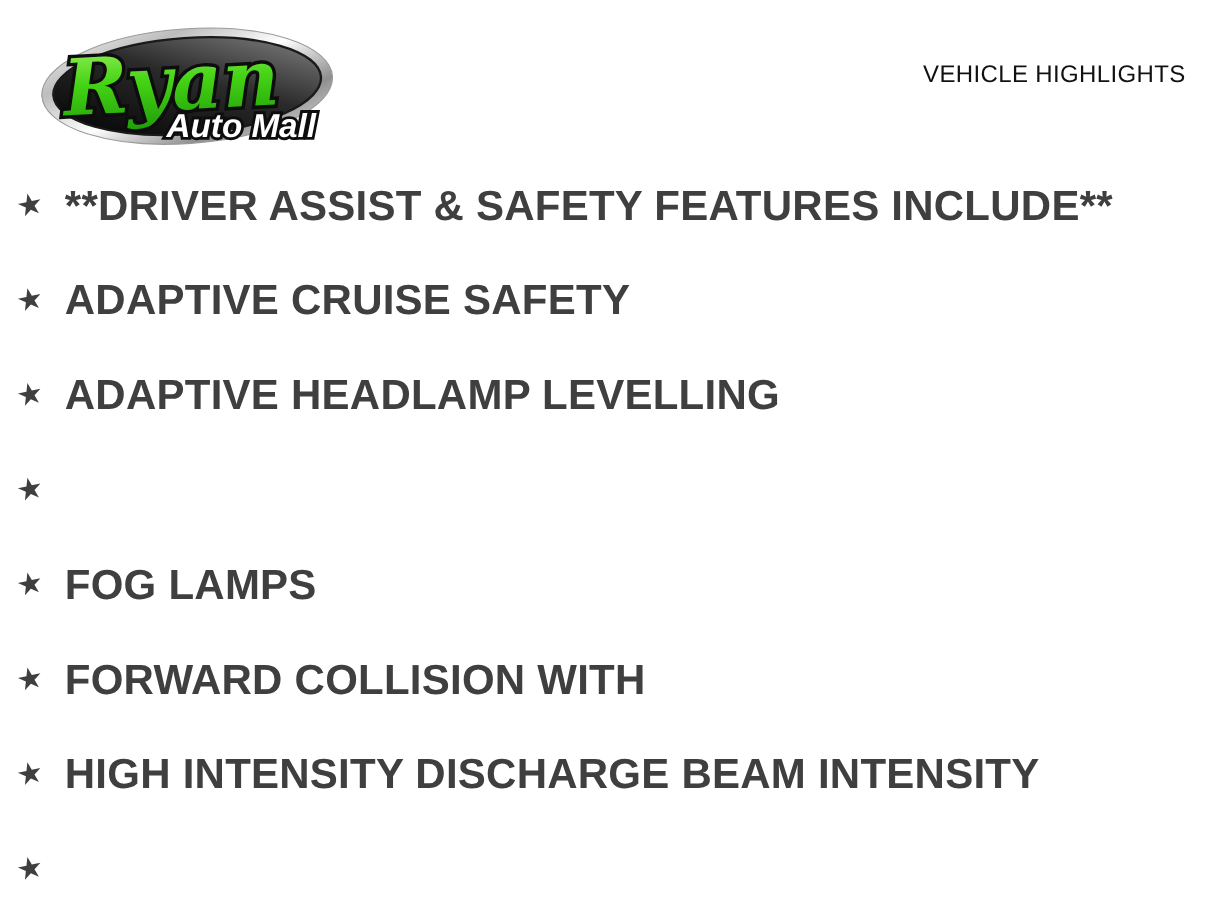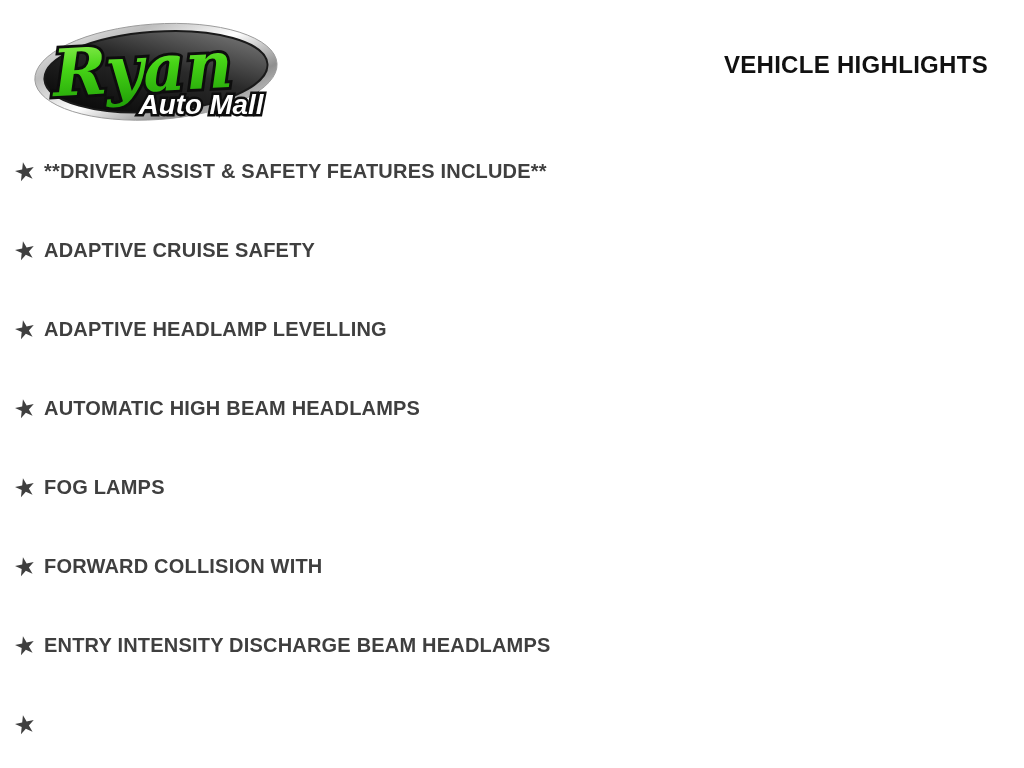--- a/index.html
+++ b/index.html
@@ -19,22 +19,22 @@
     top: 12px;
     width: 258px;
     height: 114px;
   }
 
   
   #page-title {
     position: absolute;
     top: 51px;
     right: 36px;
-    font-size: 24px;
-    font-weight: bold;
+    font-size: 20px;
+    font-weight: normal;
     color: #111111;
     letter-spacing: 0.3px;
     white-space: nowrap;
   }
 
   
   #feature-list {
     position: absolute;
     left: 10px;
     top: 132px;
@@ -49,22 +49,22 @@
     display: inline-block;
     width: 30px;
     font-size: 25px;
     color: #3f3f3f;
     transform: rotate(-12deg);
     text-align: center;
     flex: 0 0 30px;
     line-height: 1;
   }
   .feature-label {
-    margin-left: 4px;
-    font-size: 20px;
+    margin-left: 14px;
+    font-size: 35px;
     font-weight: bold;
     color: #3f3f3f;
     letter-spacing: 0.2px;
     white-space: nowrap;
   }
 </style>
 </head>
 <body>
 
 <div id="page">
@@ -110,32 +110,31 @@
     <div class="feature-row">
       <span class="star-bullet">★</span>
       <span class="feature-label">ADAPTIVE CRUISE SAFETY</span>
     </div>
     <div class="feature-row">
       <span class="star-bullet">★</span>
       <span class="feature-label">ADAPTIVE HEADLAMP LEVELLING</span>
     </div>
     <div class="feature-row">
       <span class="star-bullet">★</span>
-      <span class="feature-label">AUTOMATIC HIGH BEAM HEADLAMPS</span>
     </div>
     <div class="feature-row">
       <span class="star-bullet">★</span>
       <span class="feature-label">FOG LAMPS</span>
     </div>
     <div class="feature-row">
       <span class="star-bullet">★</span>
       <span class="feature-label">FORWARD COLLISION WITH</span>
     </div>
     <div class="feature-row">
       <span class="star-bullet">★</span>
-      <span class="feature-label">ENTRY INTENSITY DISCHARGE BEAM HEADLAMPS</span>
+      <span class="feature-label">HIGH INTENSITY DISCHARGE BEAM INTENSITY</span>
     </div>
     <div class="feature-row">
       <span class="star-bullet">★</span>
     </div>
   </div>
 
 </div>
 
 </body></html>

